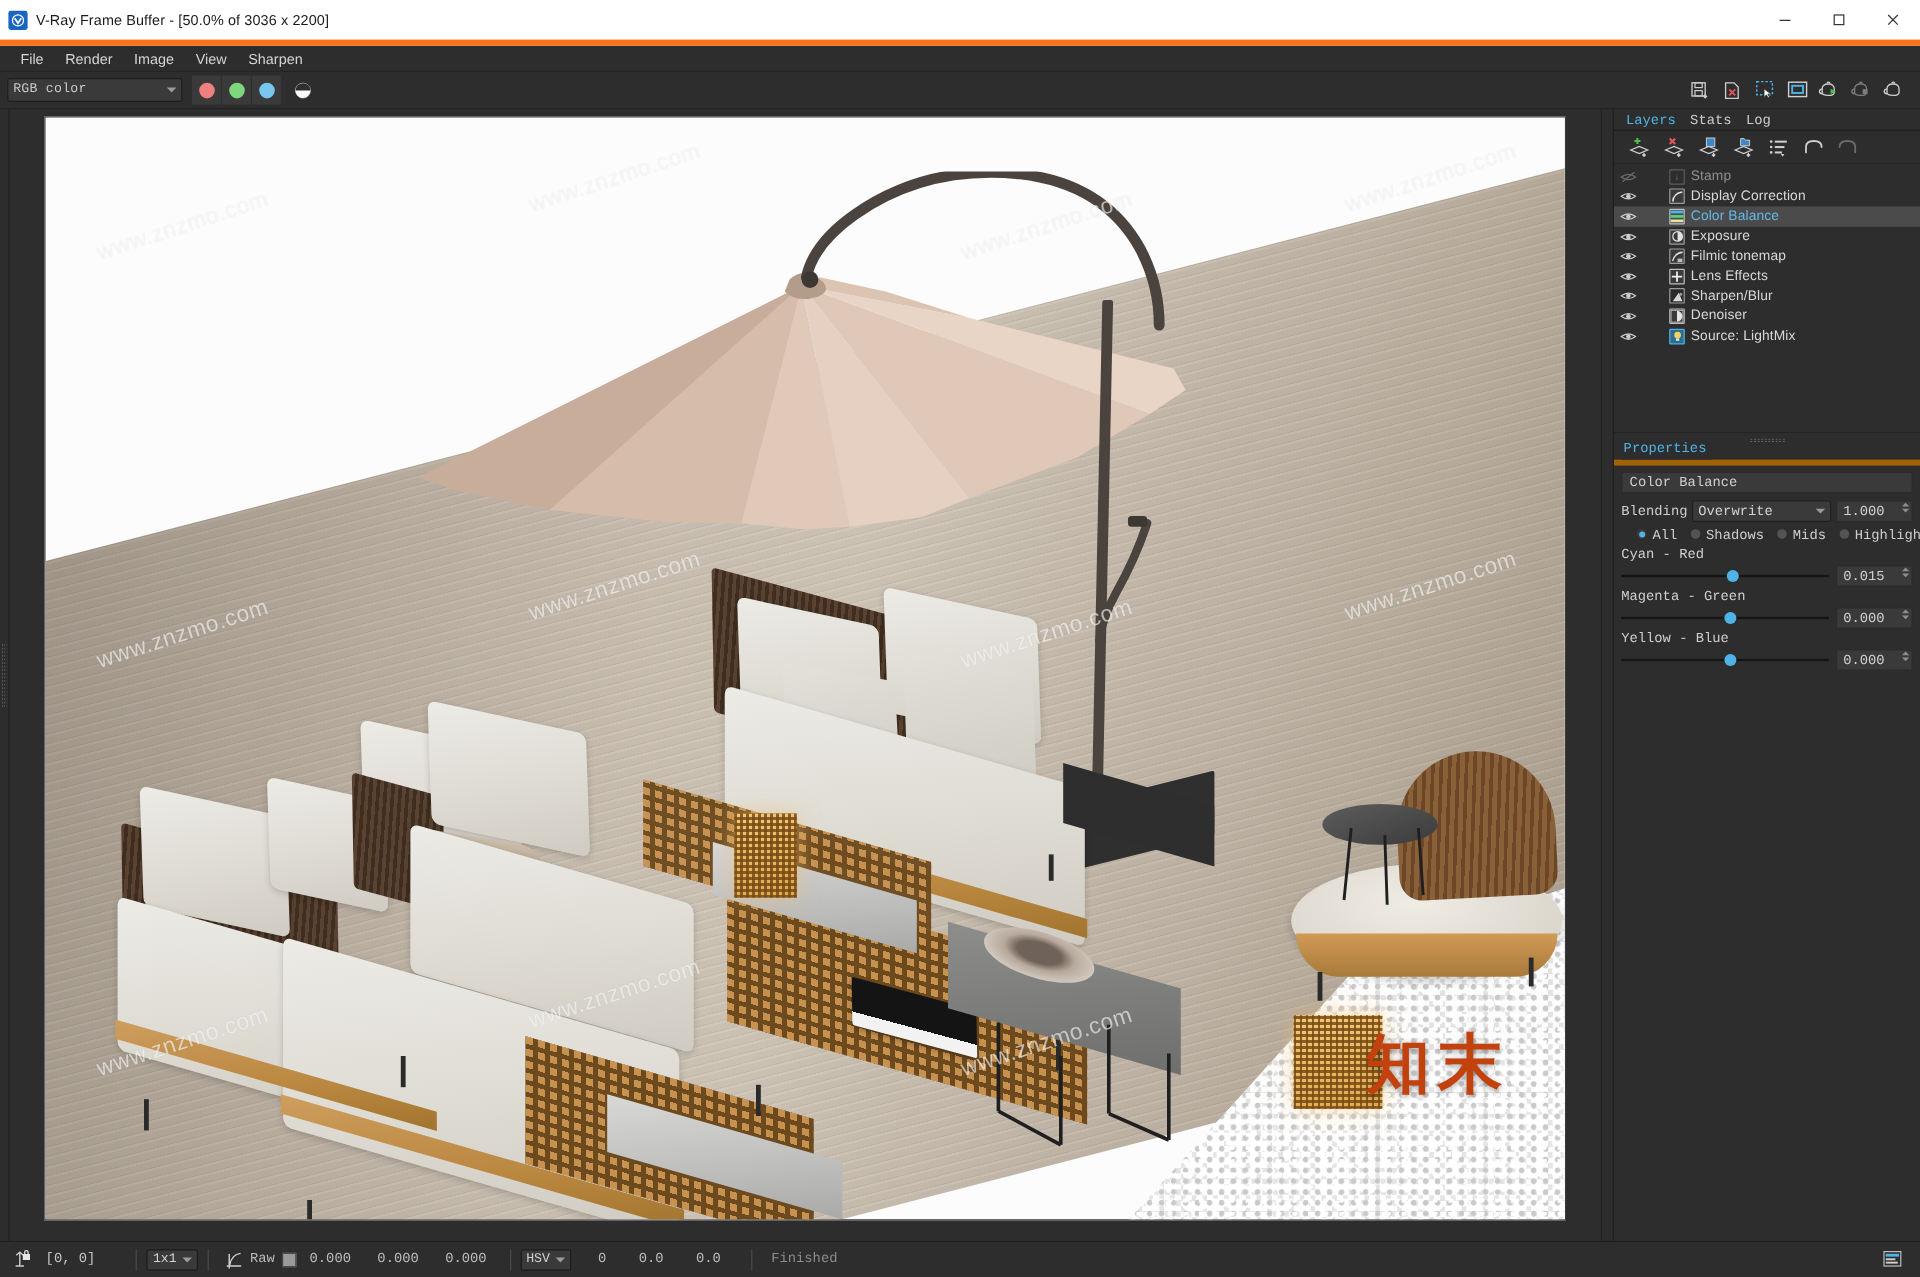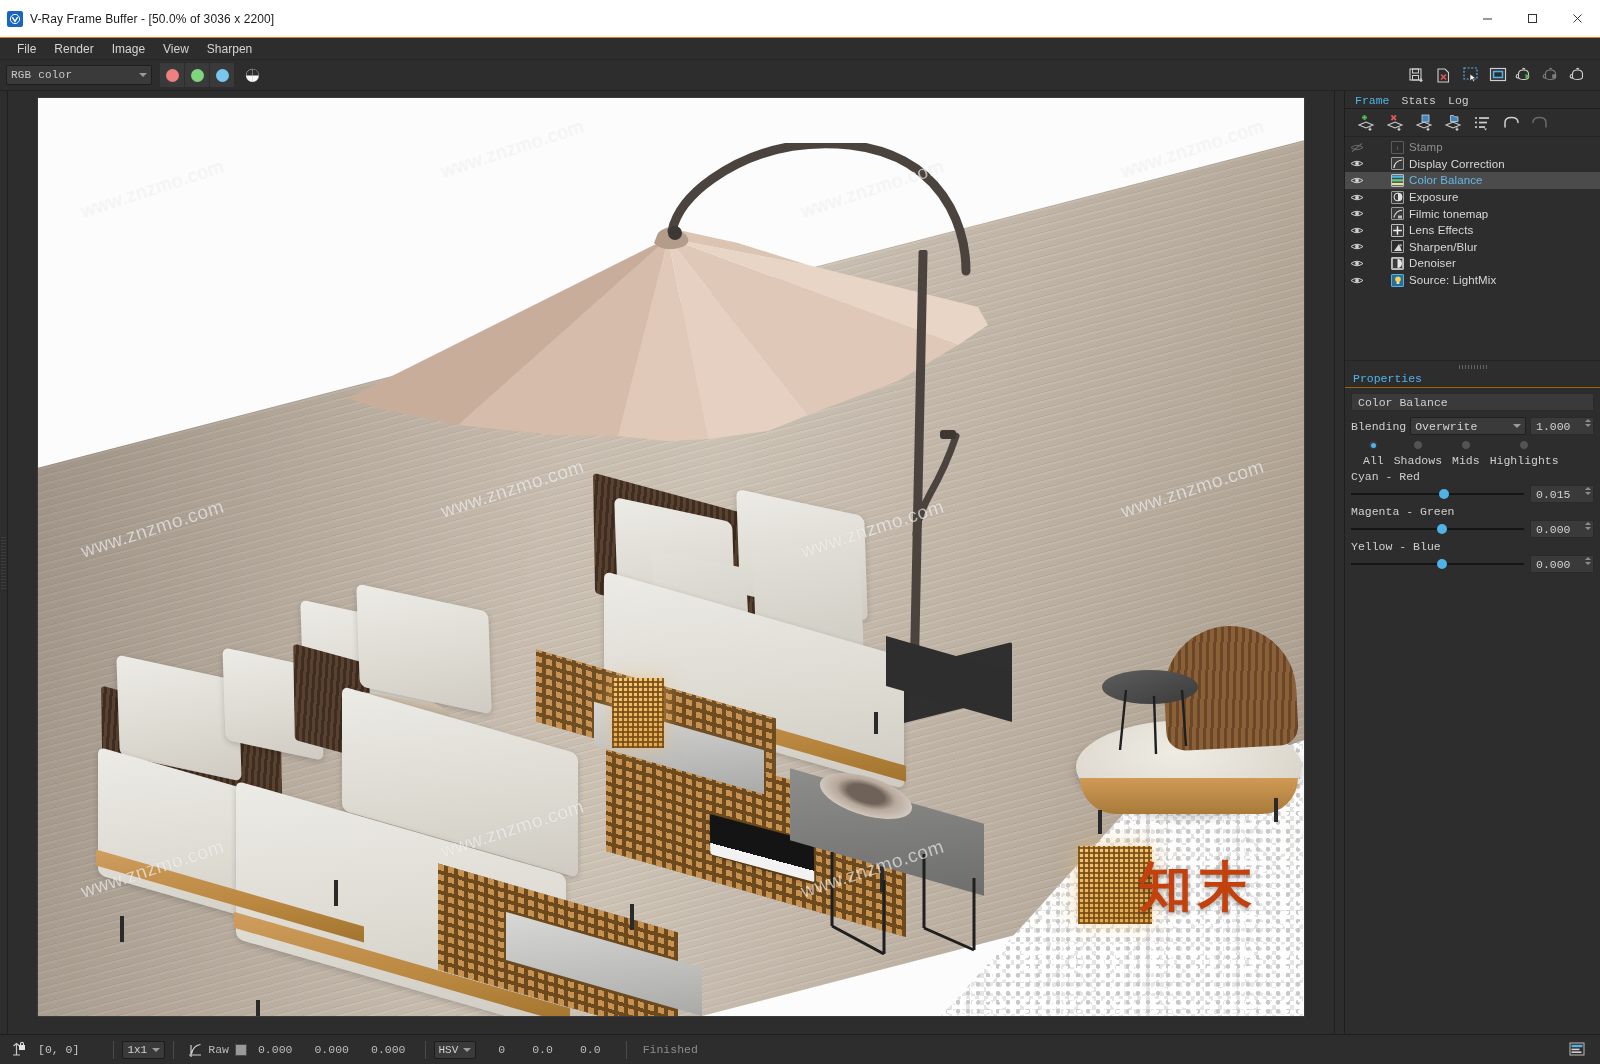--- a/index.html
+++ b/index.html
@@ -15,21 +15,21 @@
     width: 1600px; height: 1064px;
     background: #2d2d2d;
     display: flex; flex-direction: column;
   }
 
   
   .titlebar {
     height: 38px; min-height: 26px;
     background: #ffffff;
     display: flex; align-items: center;
-    border-bottom: 1px solid #f97316;
+    border-bottom: 5px solid #f97316;
     position: relative;
   }
   .titlebar-icon {
     width: 16px; height: 16px; margin-left: 7px; margin-right: 7px;
     background: #1866c0;
     border-radius: 2px;
     display: flex; align-items: center; justify-content: center;
   }
   .titlebar-icon svg { display: block; }
   .titlebar-text {
@@ -226,21 +226,21 @@
     min-height: 0;
   }
   .props-grip {
     width: 30px; height: 4px; margin: 0 auto 2px auto;
     background-image: radial-gradient(#6f6f6f 35%, transparent 37%);
     background-size: 3px 2px;
   }
   .props-tabrow {
     display: flex; align-items: flex-end;
     height: 17px;
-    border-bottom: 1px solid #a16207;
+    border-bottom: 5px solid #a16207;
     padding-left: 6px;
   }
   .props-tab {
     font-family: "Liberation Mono", monospace;
     font-size: 11.5px; color: #4fb3e8;
     padding: 0 5px 1px 2px;
     border-bottom: 1px solid #2d2d2d;
   }
   .props-body { padding: 5px 6px 0 6px; }
   .field-ro {
@@ -298,21 +298,21 @@
   }
   .spin .spinner i {
     width: 0; height: 0;
     border-left: 3px solid transparent;
     border-right: 3px solid transparent;
   }
   .spin .spinner i.up { border-bottom: 3px solid #8d8d8d; }
   .spin .spinner i.dn { border-top: 3px solid #8d8d8d; }
 
   .radios { display: flex; align-items: center; gap: 10px; padding-left: 12px; margin-bottom: 3px; }
-  .radio { display: flex; align-items: center; gap: 4px; flex-direction: column; }
+  .radio { display: flex; gap: 4px; }
   .radio .dot {
     width: 10px; height: 10px; border-radius: 50%;
     background: #535353; border: 1px solid #2d2d2d;
     display: flex; align-items: center; justify-content: center;
   }
   .radio.on .dot { background: #3a3a3a; }
   .radio.on .dot::after {
     content: ''; width: 5px; height: 5px; border-radius: 50%;
     background: #4fb3e8;
   }
@@ -761,21 +761,21 @@
 
         <div class="wm-logo">知末</div>
       </div>
     </div>
 
     <div class="right-strip"></div>
 
     <div class="rpanel">
 
       <div class="rtabs">
-        <div class="rtab active">Frame</div>
+        <div class="rtab active">Layers</div>
         <div class="rtab">Stats</div>
         <div class="rtab">Log</div>
       </div>
 
       <div class="rtoolbar">
         <div class="ricon">
           <svg width="18" height="18" viewBox="0 0 18 18">
             <path d="M2 11 L9 8 L16 11 L9 14 Z" fill="none" stroke="#cfcfcf" stroke-width="1.1"></path>
             <path d="M13 13.2 v2.4 M11.6 14.8 L13 16.2 L14.4 14.8" stroke="#cfcfcf" stroke-width="1.1" fill="none"></path>
             <path d="M7.5 1 v5 M5 3.5 h5" stroke="#4fbd4f" stroke-width="1.8"></path>

